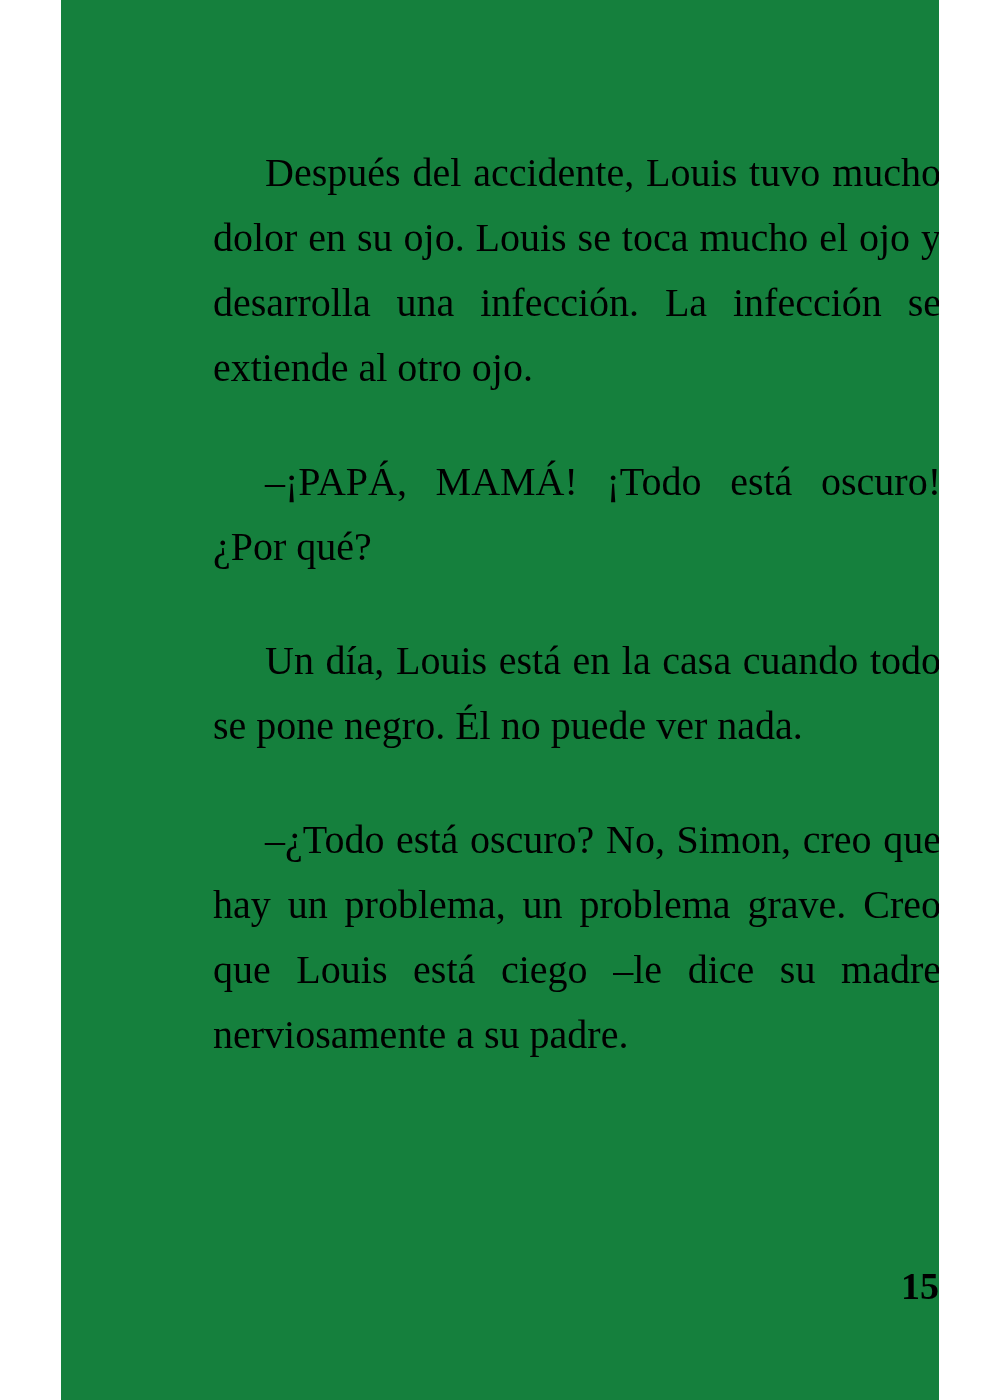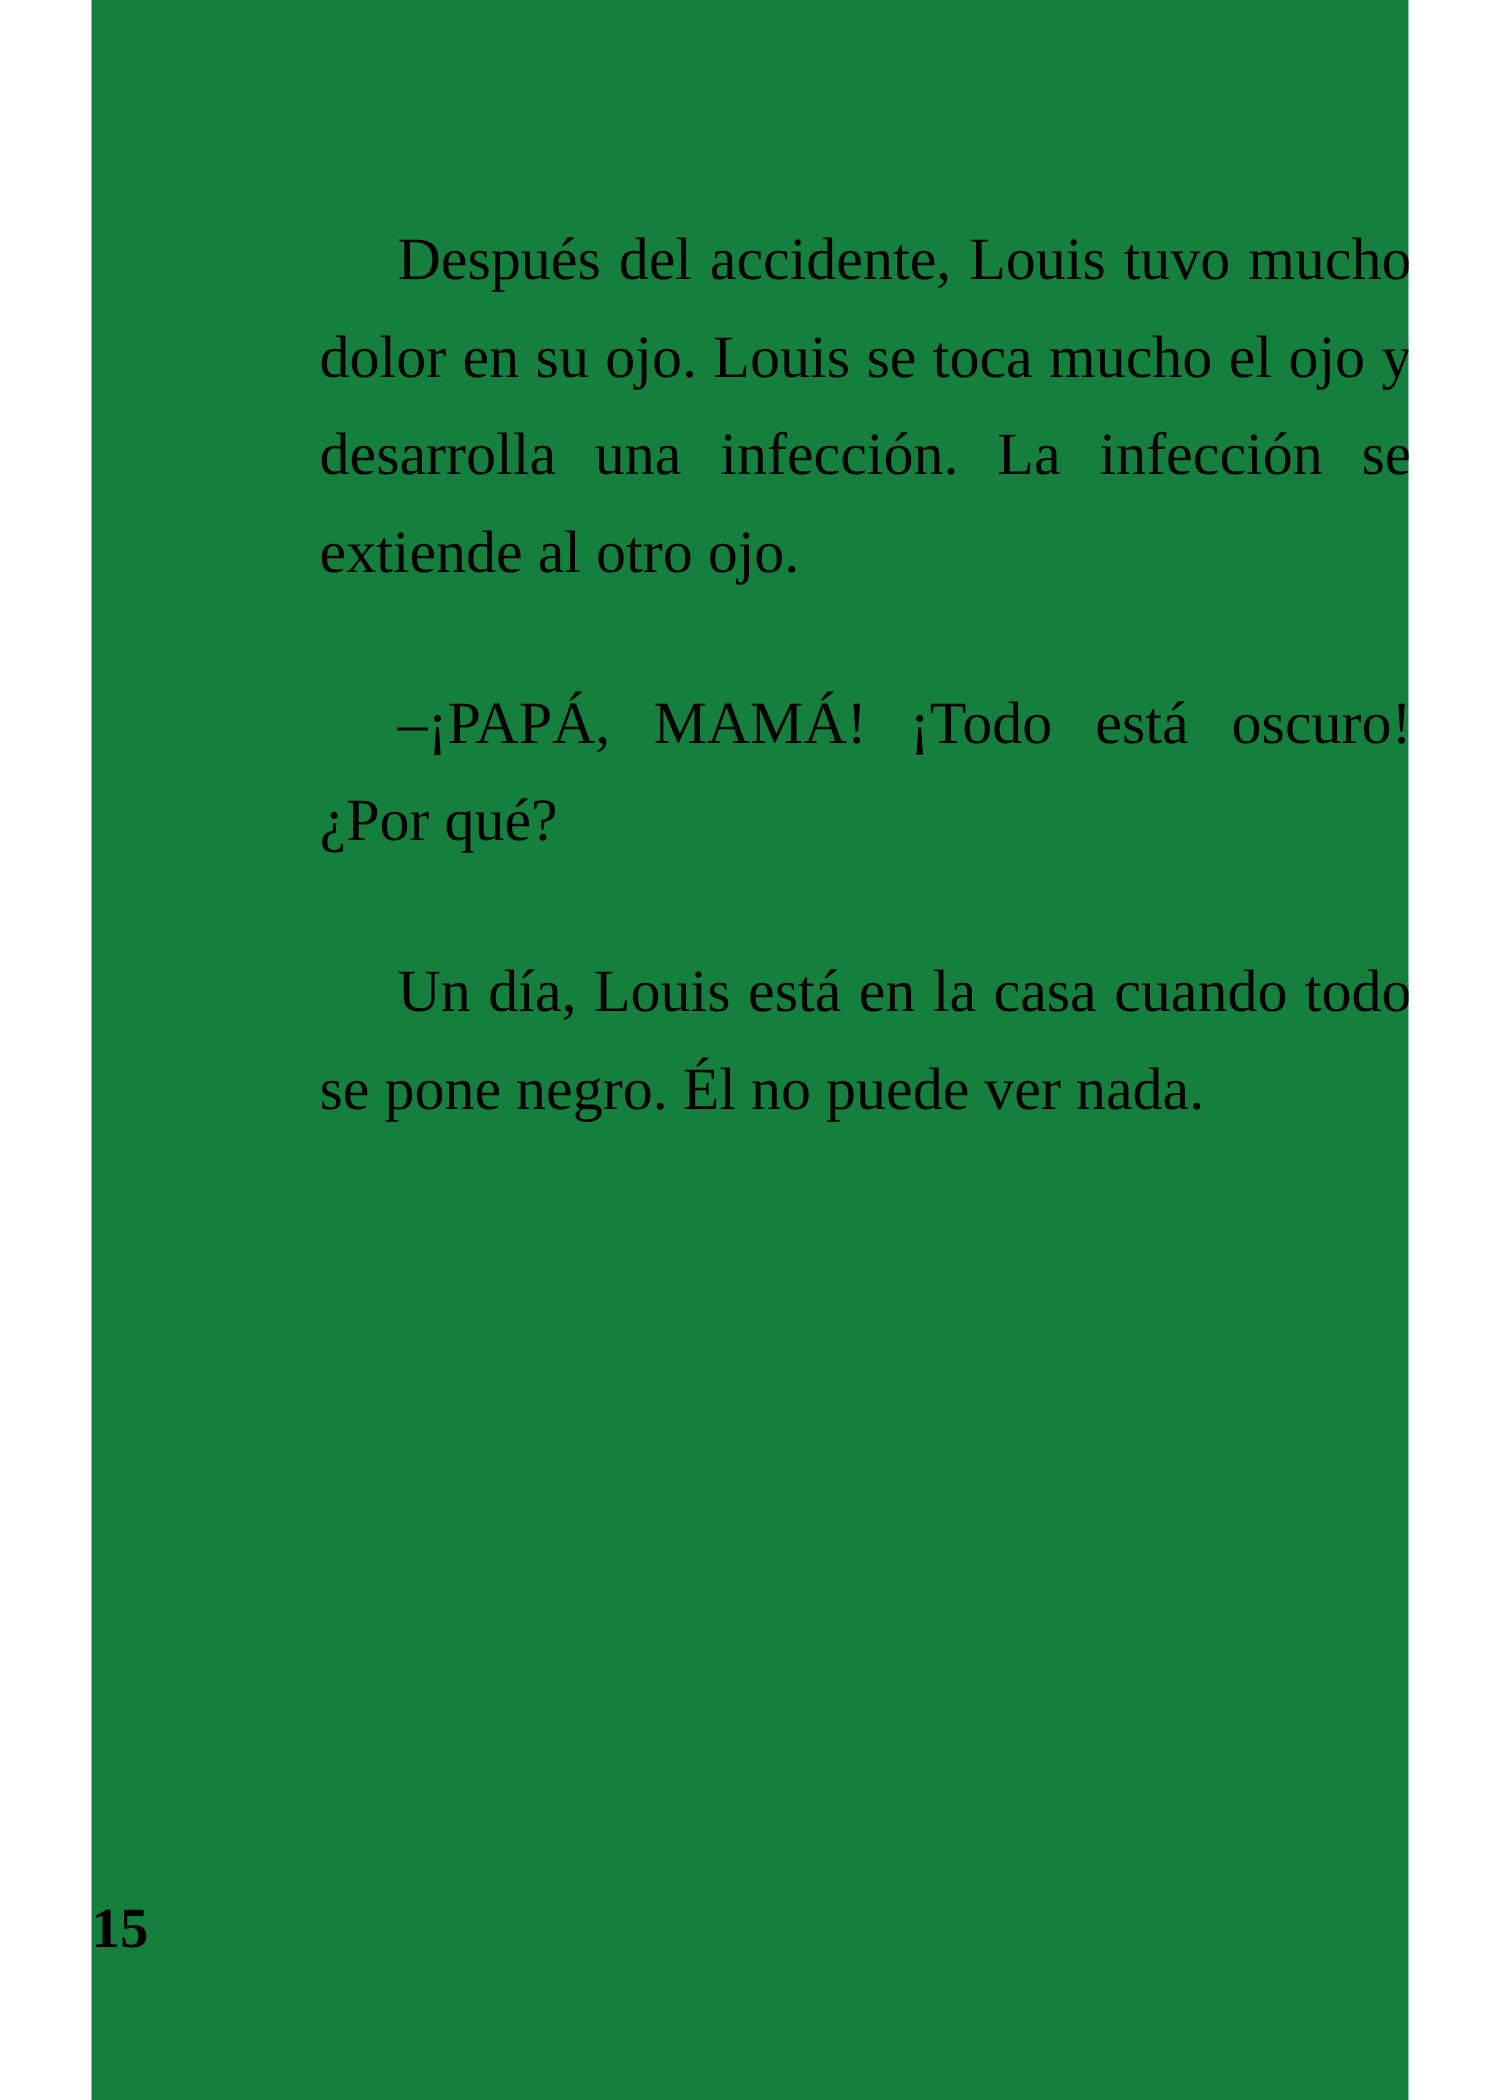--- a/index.html
+++ b/index.html
@@ -35,33 +35,34 @@
     hyphens: none;
   }
   .para:last-child {
     margin-bottom: 0;
   }
   .page-number {
     position: absolute;
     left: 0;
     right: 0;
     top: 1264px;
-    text-align: left;
+    text-align: right;
     font-family: "Liberation Serif", "DejaVu Serif", serif;
     font-weight: bold;
     font-size: 38px;
     color: #000000;
   }
 </style>
 </head>
 <body>
 
 <div class="page">
 
   <div class="text-block">
     <p class="para">Después del accidente, Louis tuvo mucho dolor en su ojo. Louis se toca mucho el ojo y desarrolla una infección. La infección se extiende al otro ojo.</p>
     <p class="para">–¡PAPÁ, MAMÁ! ¡Todo está oscuro! ¿Por qué?</p>
     <p class="para">Un día, Louis está en la casa cuando todo se pone negro. Él no puede ver nada.</p>
+    <p class="para">–¿Todo está oscuro? No, Simon, creo que hay un problema, un problema grave. Creo que Louis está ciego –le dice su madre nerviosamente a su padre.</p>
   </div>
 
   <div class="page-number">15</div>
 
 </div>
 
 </body></html>

